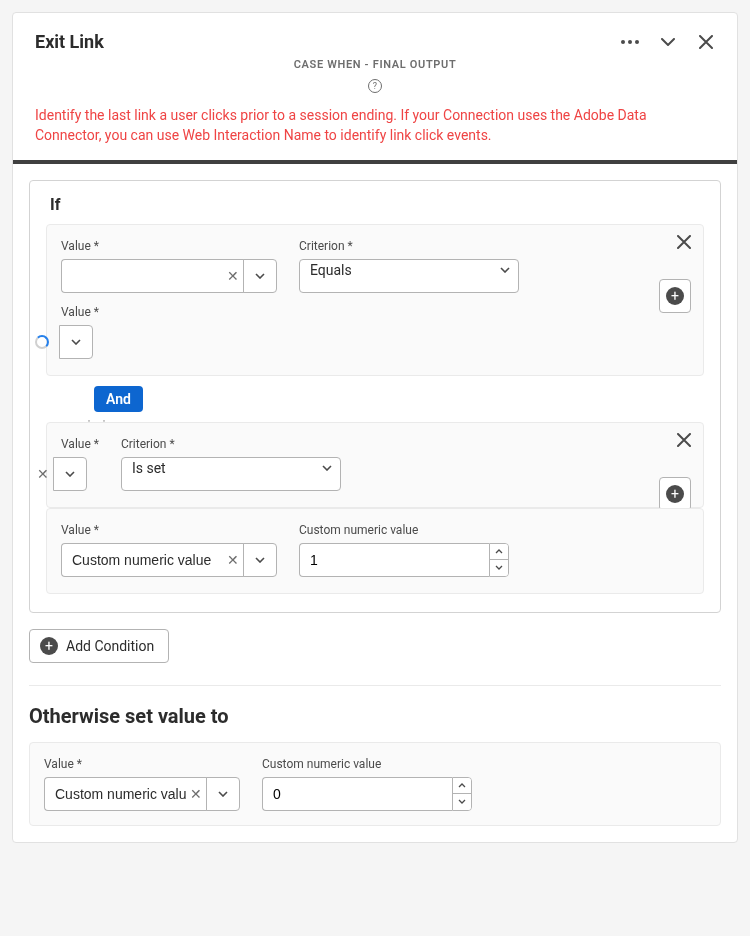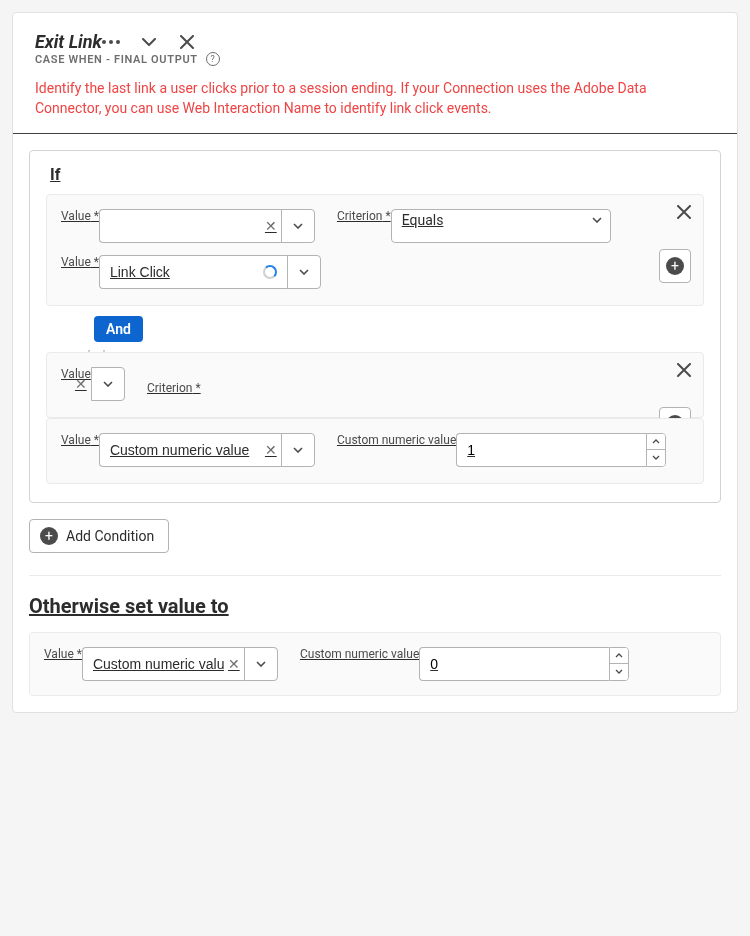--- a/index.html
+++ b/index.html
@@ -17,22 +17,21 @@
     border-radius: 4px;
     width: 726px;
     overflow: hidden;
   }
   .panel-header {
     padding: 18px 22px 14px 22px;
   }
   .panel-title-row {
     display: flex;
     align-items: center;
-    justify-content: flex-start;
-    font-style: italic;
+    justify-content: space-between;
   }
   .panel-title {
     font-size: 18px;
     font-weight: 700;
     color: #2c2c2c;
   }
   .panel-actions {
     display: flex;
     gap: 20px;
     align-items: center;
@@ -40,24 +39,25 @@
   }
   .icon-btn {
     cursor: pointer;
     display: inline-flex;
     align-items: center;
     justify-content: center;
     width: 18px;
     height: 18px;
   }
   .subtitle-row {
-    margin-top: 0;
+    margin-top: 6px;
     display: flex;
     align-items: center;
     gap: 8px;
+    flex-direction: column;
   }
   .subtitle {
     font-size: 11px;
     letter-spacing: 0.06em;
     color: #6e6e6e;
     font-weight: 600;
   }
   .help-circle {
     width: 14px; height: 14px;
     border: 1.3px solid #6e6e6e;
@@ -69,23 +69,22 @@
     color: #6e6e6e;
     line-height: 1;
   }
   .description {
     margin-top: 12px;
     font-size: 14px;
     color: #ef4444;
     line-height: 1.45;
   }
   .panel-body {
-    border-top: 1px solid #404040;
+    border-top: 4px solid #404040;
     padding: 16px;
-    text-decoration: underline;
   }
   .if-block {
     border: 1px solid #d3d3d3;
     border-radius: 4px;
     padding: 14px 16px 18px 16px;
   }
   .section-label {
     font-size: 16px;
     font-weight: 700;
     color: #2c2c2c;
@@ -107,21 +106,21 @@
   .card-add {
     position: absolute;
     top: 54px;
     right: 12px;
   }
   .field-row {
     display: flex;
     gap: 22px;
     align-items: flex-end;
   }
-  .field-group { display: flex; }
+  .field-group { display: flex; flex-direction: column; }
   .field-label {
     font-size: 12px;
     color: #4b4b4b;
     margin-bottom: 6px;
   }
   .req::after { content: " *"; color: #4b4b4b; }
   .combobox {
     display: flex;
     height: 34px;
   }
@@ -364,21 +363,20 @@
               <svg class="chev-svg" width="10" height="6" viewBox="0 0 10 6">
                   <path d="M1 1l4 4 4-4" stroke="#4b4b4b" stroke-width="1.6" fill="none"></path>
                 </svg>
             </div>
           </div>
         </div>
 
         <div class="field-group" style="margin-top:12px;">
           <span class="field-label req">Value</span>
           <div class="combobox">
-            <input type="text" value="Link Click" style="">
             <span class="spinner"></span>
             <div class="chev" style="margin-left:10px;">
               <svg class="chev-svg" width="10" height="6" viewBox="0 0 10 6">
                   <path d="M1 1l4 4 4-4" stroke="#4b4b4b" stroke-width="1.6" fill="none"></path>
                 </svg>
             </div>
           </div>
         </div>
       </div>
 
@@ -405,20 +403,26 @@
               <span class="clear-x">✕</span>
               <div class="chev">
                 <svg class="chev-svg" width="10" height="6" viewBox="0 0 10 6">
                     <path d="M1 1l4 4 4-4" stroke="#4b4b4b" stroke-width="1.6" fill="none"></path>
                   </svg>
               </div>
             </div>
           </div>
           <div class="field-group">
             <span class="field-label req">Criterion</span>
+            <div class="select-box">
+              <span>Is set</span>
+              <svg class="chev-svg" width="10" height="6" viewBox="0 0 10 6">
+                  <path d="M1 1l4 4 4-4" stroke="#4b4b4b" stroke-width="1.6" fill="none"></path>
+                </svg>
+            </div>
           </div>
         </div>
       </div>
 
 
       <div class="condition-card" style="padding-bottom:16px;">
         <div class="field-row">
           <div class="field-group">
             <span class="field-label req">Value</span>
             <div class="combobox">

